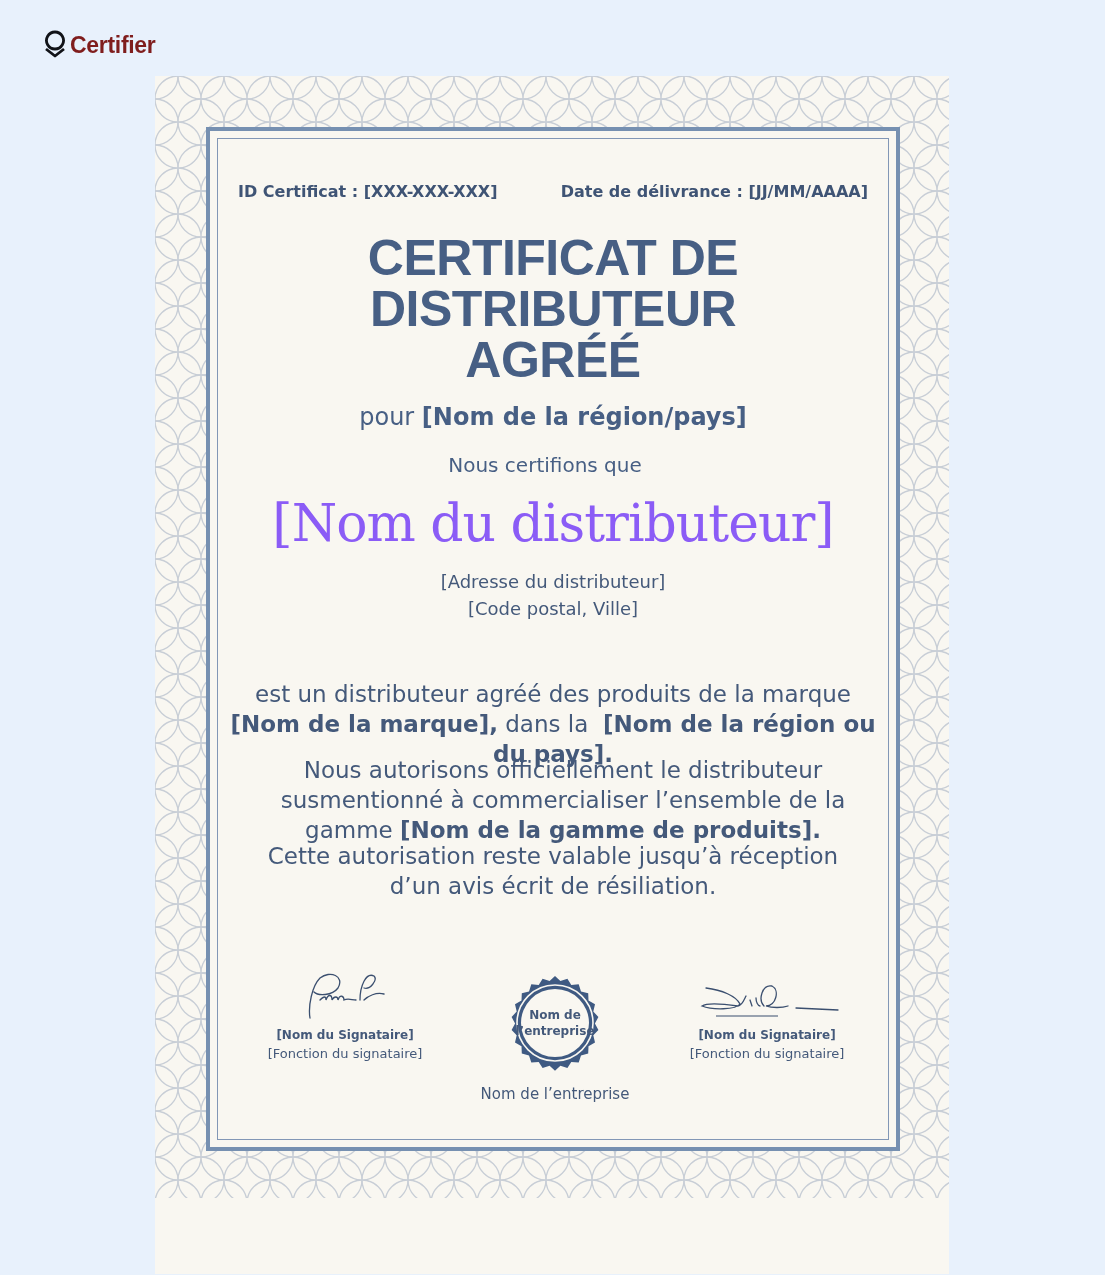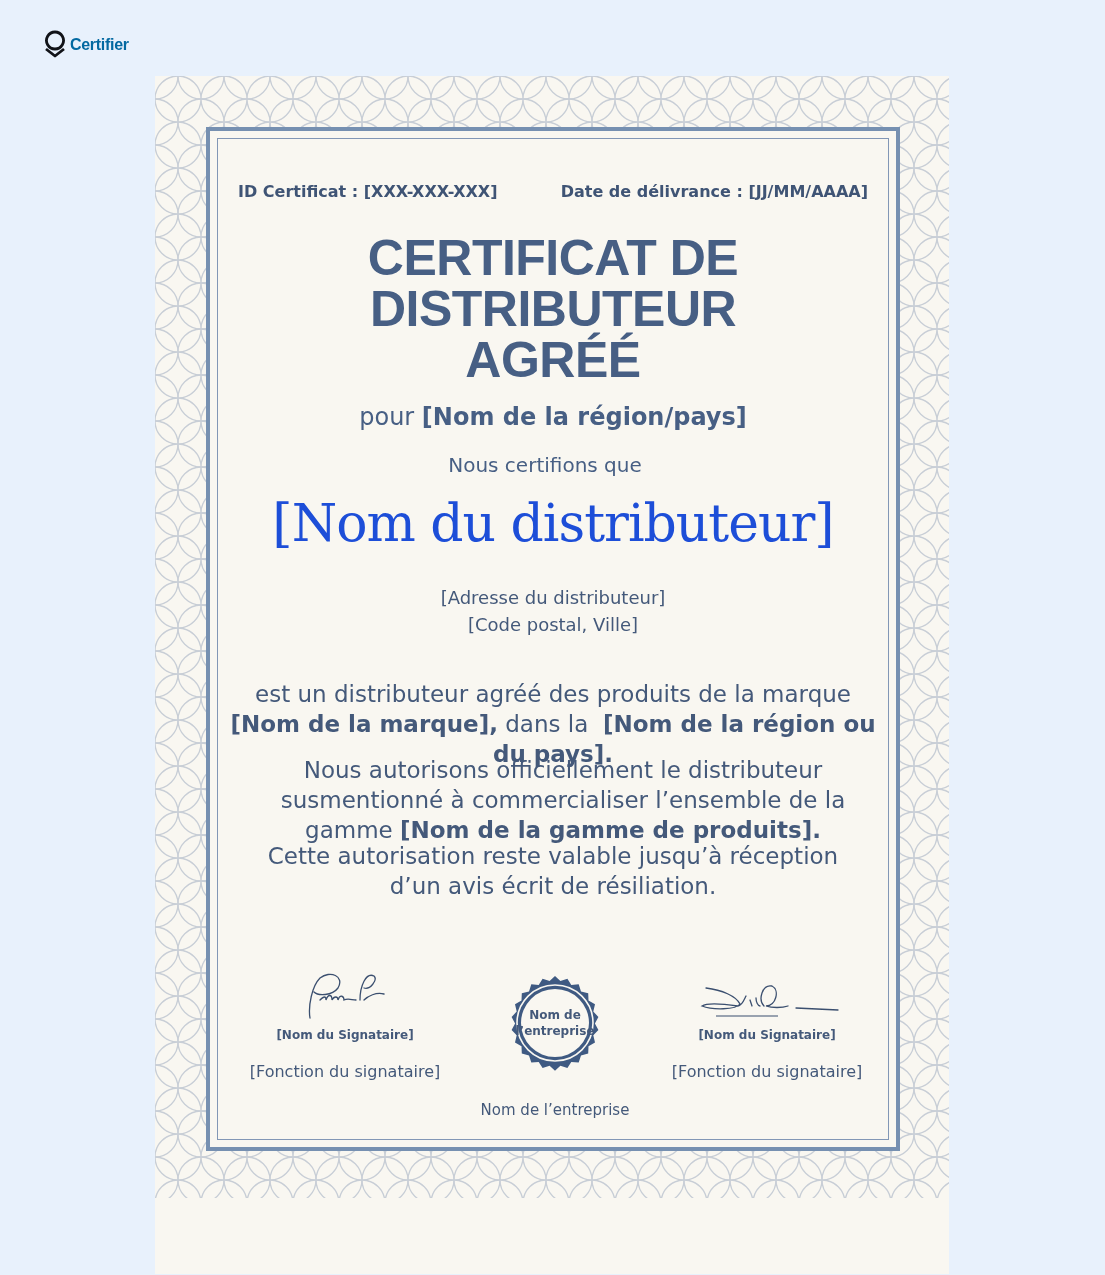--- a/index.html
+++ b/index.html
@@ -10,21 +10,21 @@
       overflow: hidden;
       font-family: "DejaVu Sans", sans-serif;
     }
     .brand {
       position: absolute; left: 44px; top: 28px;
       display: flex; align-items: center; gap: 4px;
       height: 34px;
     }
     .brand-text {
       font-family: "Liberation Sans", sans-serif;
-      font-weight: bold; font-size: 16px; color: #0369a1;
+      font-weight: bold; font-size: 23px; color: #7f1d1d;
       letter-spacing: -0.3px;
     }
     .certificate {
       position: absolute; left: 155px; top: 76px;
       width: 794px; height: 1198px;
       background-color: #f9f7f1;
       overflow: hidden;
     }
     .pattern { position: absolute; inset: 0; }
     .frame-outer {
@@ -59,54 +59,54 @@
       font-size: 24px; color: #475f84;
     }
     .subtitle b { font-weight: bold; }
     .certify {
       position: absolute; top: 322px; left: 0; right: 16px;
       font-size: 20px; color: #475f84;
     }
     .recipient {
       position: absolute; top: 362px; left: 0; right: 0;
       font-family: "DejaVu Serif", serif;
-      font-size: 52px; color: #1d4ed8; letter-spacing: -1px;
+      font-size: 52px; color: #8b5cf6; letter-spacing: -1px;
     }
     .address {
       position: absolute; top: 437px; left: 0; right: 0;
-      font-size: 18px; line-height: 27px; color: #44597a; margin-top: 16px;
+      font-size: 18px; line-height: 27px; color: #44597a;
     }
     .para {
       position: absolute; left: 18px; right: 18px;
       font-size: 23px; line-height: 30px; color: #44597a;
     }
     .para b { font-weight: bold; color: #44597a; }
     .para1 { top: 548px; }
     .para2 { top: 624px; }
     .para3 { top: 710px; }
     .sig-block {
       position: absolute; top: 835px; width: 230px;
       text-align: center;
     }
     .sig-left { left: 20px; }
     .sig-right { left: 442px; }
     .sig-svg { display: block; margin: 0 auto; height: 60px; }
     .sig-name { font-weight: bold; font-size: 12px; color: #44597a; margin-top: 2px; }
-    .sig-role { font-size: 16px; color: #44597a; margin-top: 20px; }
+    .sig-role { font-size: 13px; color: #44597a; margin-top: 4px; }
     .seal-block {
       position: absolute; top: 838px; left: 260px; width: 170px;
       text-align: center;
     }
     .seal { position: relative; width: 108px; height: 108px; margin: 0 auto; }
     .seal-text {
       position: absolute; inset: 0;
       display: flex; align-items: center; justify-content: center;
       font-weight: bold; font-size: 12px; line-height: 16px; color: #44597a;
     }
-    .seal-caption { font-size: 15px; color: #44597a; margin-top: 24px; }
+    .seal-caption { font-size: 15px; color: #44597a; margin-top: 8px; }
   </style>
 </head>
 <body>
 
 <div class="brand">
   <svg width="22" height="30" viewBox="0 0 22 30">
     <path d="M11 2 a8.5 8.5 0 1 1 -0.01 0 Z" fill="none" stroke="#111318" stroke-width="2.8"></path>
     <path d="M2 19 L11 26 L20 19" fill="none" stroke="#111318" stroke-width="2.8" stroke-linejoin="round"></path>
     <path d="M5 13 L11 18 L17 13" fill="none" stroke="#f0f4fb" stroke-width="0"></path>
   </svg>

